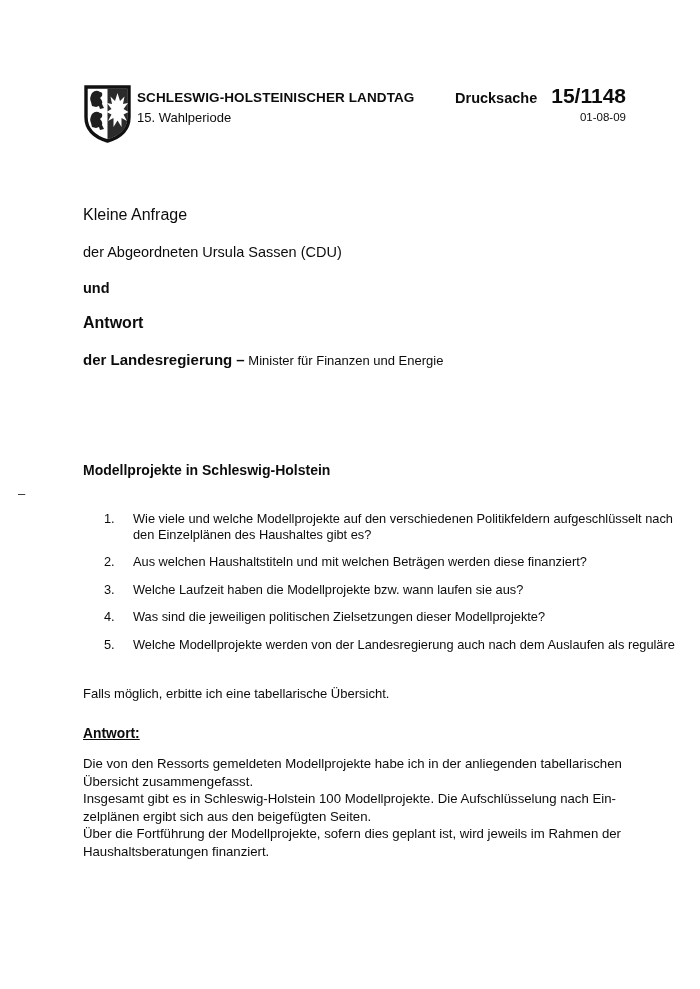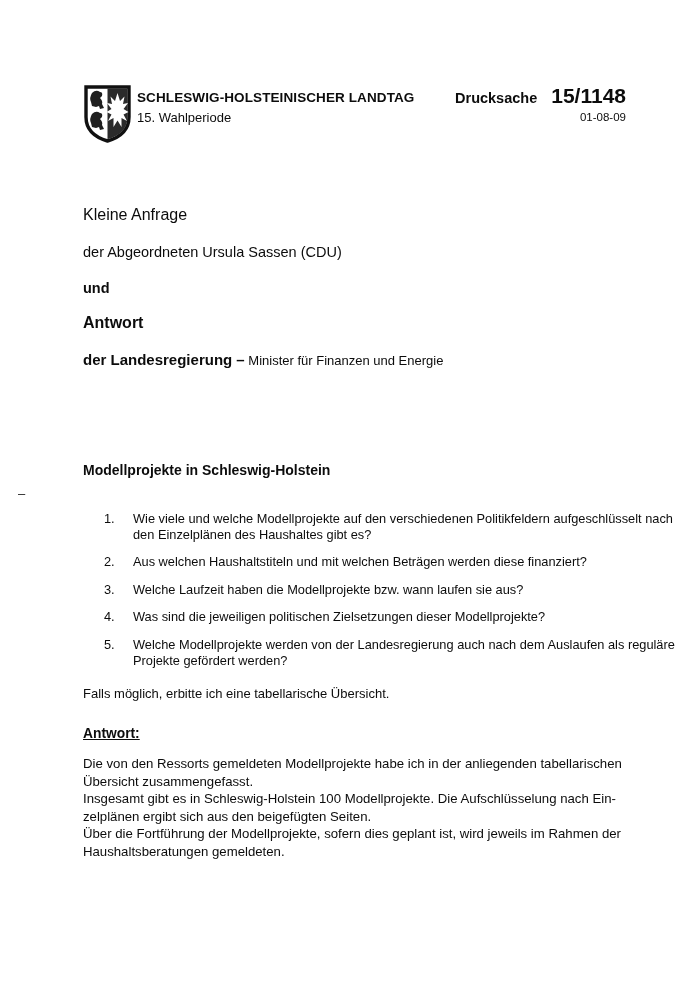--- a/index.html
+++ b/index.html
@@ -204,30 +204,29 @@
     <div class="q-item">
       <div class="q-num">4.</div>
       <div class="q-text">
         <div class="q-line">Was sind die jeweiligen politischen Zielsetzungen dieser Modellprojekte?</div>
       </div>
     </div>
     <div class="q-item">
       <div class="q-num">5.</div>
       <div class="q-text">
         <div class="q-line">Welche Modellprojekte werden von der Landesregierung auch nach dem Auslaufen als reguläre</div>
-        <div class="q-line">Projekte gefördert werden?</div>
       </div>
     </div>
   </div>
 
   <div class="note">Falls möglich, erbitte ich eine tabellarische Übersicht.</div>
 
   <div class="answer-heading">Antwort:</div>
   <div class="answer-body">
     <div class="a-line">Die von den Ressorts gemeldeten Modellprojekte habe ich in der anliegenden tabellarischen</div>
     <div class="a-line">Übersicht zusammengefasst.</div>
     <div class="a-line">Insgesamt gibt es in Schleswig-Holstein 100 Modellprojekte. Die Aufschlüsselung nach Ein-</div>
     <div class="a-line">zelplänen ergibt sich aus den beigefügten Seiten.</div>
     <div class="a-line">Über die Fortführung der Modellprojekte, sofern dies geplant ist, wird jeweils im Rahmen der</div>
-    <div class="a-line">Haushaltsberatungen gemeldeten.</div>
+    <div class="a-line">Haushaltsberatungen finanziert.</div>
   </div>
 
 </div>
 
 </body></html>

